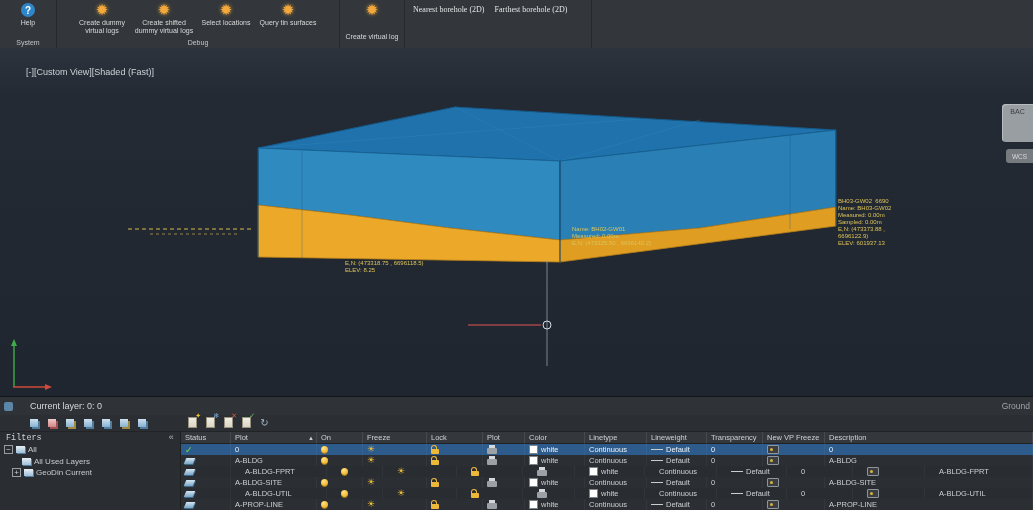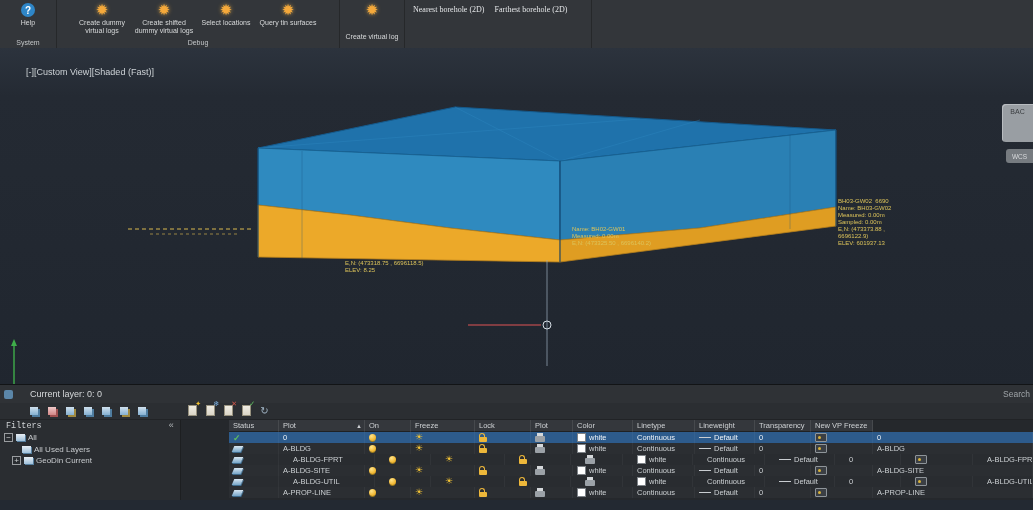--- a/index.html
+++ b/index.html
@@ -40,21 +40,21 @@
   .view-label{position:absolute;left:4px;top:19px;font-size:9px;color:#cdd2d6;margin-left:22px;}
   .ann{position:absolute;font-size:6px;line-height:7px;color:#dcc35a;white-space:pre;}
   .viewcube{position:absolute;right:0;top:56px;width:31px;height:38px;background:#999ea3;
             border-radius:4px 0 0 4px;color:#3a3d40;font-size:7px;text-align:center;
             padding-top:4px;box-sizing:border-box;box-shadow:inset 1px 1px 0 #b8bcc0;}
   .nav-frag{position:absolute;right:0;top:101px;width:27px;height:14px;background:#767b80;
             border-radius:3px 0 0 3px;color:#d8dadc;font-size:6.5px;display:flex;
             align-items:center;justify-content:center;}
 
   
-  .palette{position:absolute;top:384px;left:0;width:1033px;height:114px;
+  .palette{position:absolute;top:396px;left:0;width:1033px;height:114px;
            background:#2c2f33;border-top:1px solid #121416;}
   .palette-header{position:relative;height:18px;background:#2f3236;display:flex;align-items:center;}
   .palette-icon{width:9px;height:9px;background:#5b86a8;border-radius:2px;margin-left:4px;}
   .cur-layer{font-size:9px;color:#d6d9db;margin-left:17px;}
   .search-label{position:absolute;right:3px;top:4px;font-size:8.5px;color:#9fa4a8;}
   .palette-toolbar{position:relative;height:16px;background:#2b2e32;border-bottom:1px solid #212326;}
   .tgroup{position:absolute;top:1px;display:flex;gap:3px;}
   .tg-left{left:26px;} .tg-right{left:185px;}
   .ticon{width:15px;height:13px;display:flex;align-items:center;justify-content:center;position:relative;}
   .lyr{width:8px;height:8px;background:linear-gradient(#cfe0ee,#86b1d2);box-shadow:2px 2px 0 #4f7da0;}
@@ -75,21 +75,21 @@
                   padding:0 6px;font-size:8.5px;color:#cfd2d5;font-family:Liberation Mono, monospace;}
   .collapse{font-size:9px;color:#aeb2b5;}
   .tree-row{display:flex;align-items:center;height:11.5px;font-size:8px;color:#c8cbce;gap:3px;}
   .expander{width:9px;height:9px;box-sizing:border-box;border:1px solid #9a9da0;font-size:8px;
             line-height:7px;text-align:center;color:#d0d3d5;background:#2a2d31;flex:0 0 auto;}
   .tree-icon{width:9px;height:7px;background:linear-gradient(#e8eef4,#9fc0da);
              box-shadow:1px 1px 0 #557e9e;flex:0 0 auto;}
 
   .table-area{flex:1;background:#25282c;overflow:hidden;}
   .thead,.trow{display:grid;
-    grid-template-columns:50px 86px 46px 64px 56px 42px 60px 62px 60px 56px 62px 1fr;margin-left:48px;}
+    grid-template-columns:50px 86px 46px 64px 56px 42px 60px 62px 60px 56px 62px 1fr;}
   .thead{height:12px;}
   .thead .hcell{background:#34373c;border-right:1px solid #46494d;border-bottom:1px solid #1f2124;
       color:#ced1d4;font-size:7.5px;display:flex;align-items:center;padding-left:4px;overflow:hidden;white-space:nowrap;}
   .hcell.h-name{justify-content:space-between;padding-right:2px;}
   .sort-arrow{font-size:6px;color:#cdd0d3;}
   .trow{height:11px;background:#2b2e32;}
   .trow.alt{background:#292c30;gap:10px;}
   .trow.selected{background:#2d5b8c;}
   .trow.selected .cell{color:#eef3f8;}
   .cell{display:flex;align-items:center;overflow:hidden;white-space:nowrap;padding-left:4px;
@@ -210,21 +210,21 @@
     </div>
     <div class="nav-frag">
       <span>WCS</span>
     </div>
   </div>
 
   <div class="palette">
     <div class="palette-header">
       <span class="palette-icon"></span>
       <span class="cur-layer">Current layer: 0: 0</span>
-      <span class="search-label">Search</span>
+      <span class="search-label">Ground</span>
     </div>
 
     <div class="palette-toolbar">
       <div class="tgroup tg-left">
         <span class="ticon">
             <span class="lyr"></span>
           </span>
         <span class="ticon">
             <span class="lyr red"></span>
           </span>
@@ -294,20 +294,21 @@
           </div>
           <div class="hcell">On</div>
           <div class="hcell">Freeze</div>
           <div class="hcell">Lock</div>
           <div class="hcell">Plot</div>
           <div class="hcell">Color</div>
           <div class="hcell">Linetype</div>
           <div class="hcell">Lineweight</div>
           <div class="hcell">Transparency</div>
           <div class="hcell">New VP Freeze</div>
+          <div class="hcell">Description</div>
         </div>
         <div>
             <div class="trow selected">
     <div class="cell">
                 <span class="check">✓</span>
               </div>
     <div class="cell">0</div>
     <div class="cell">
                 <span class="bulb"></span>
               </div>

